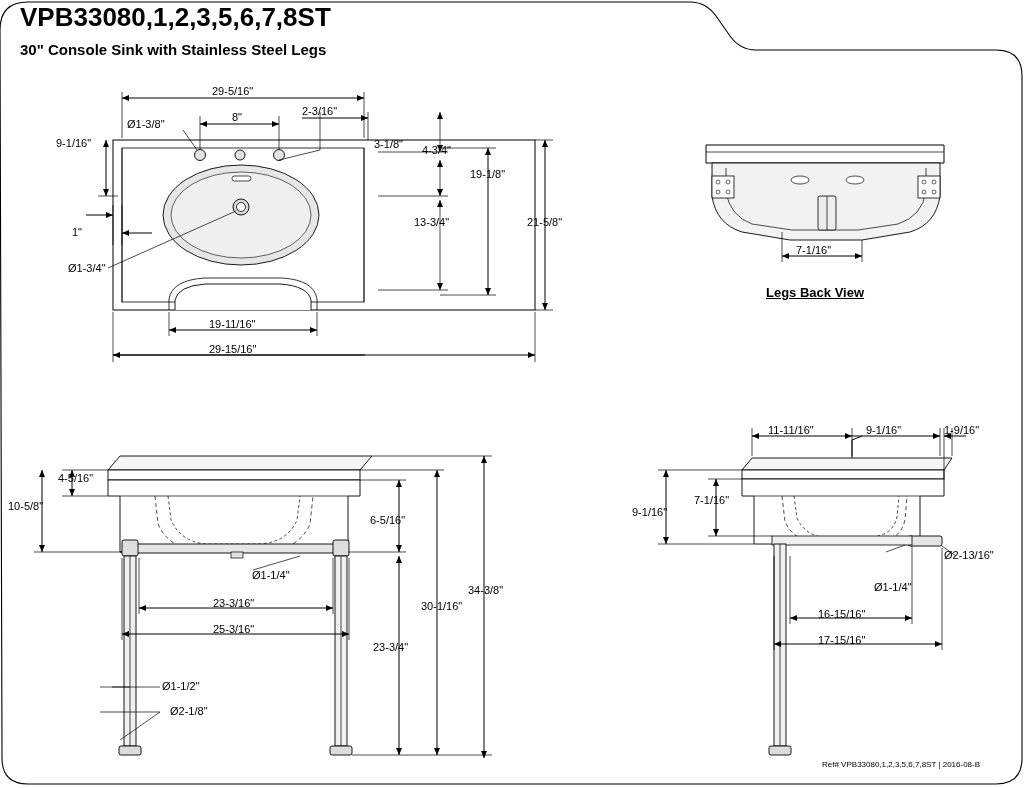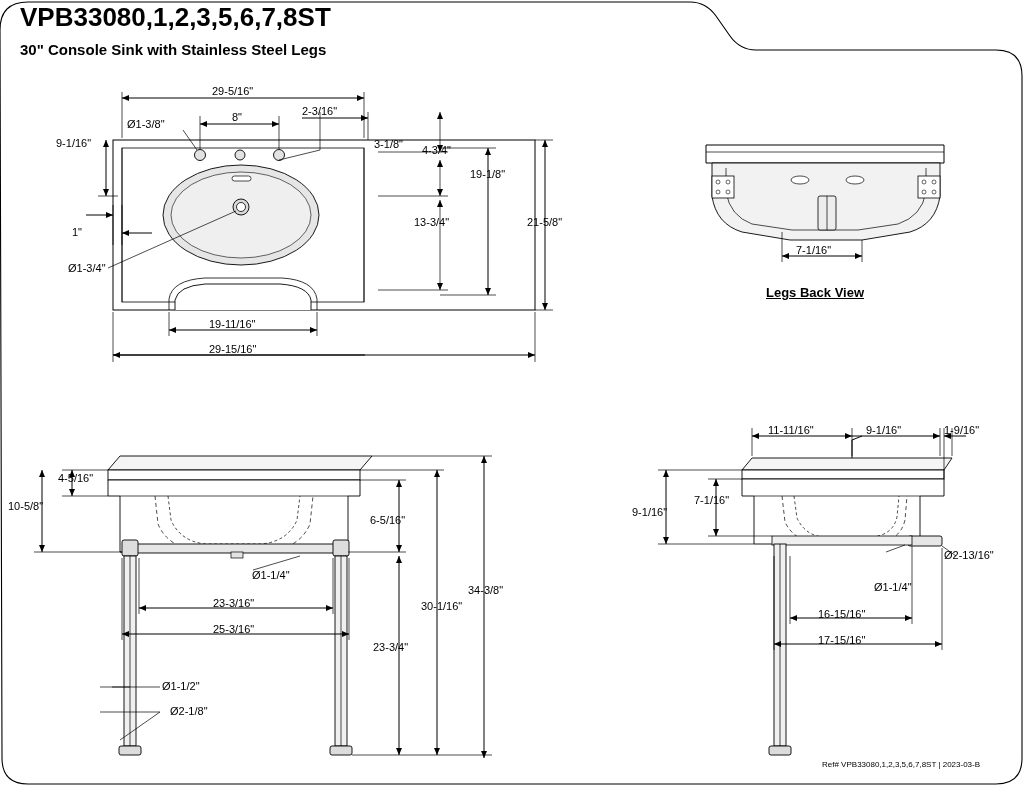--- a/index.html
+++ b/index.html
@@ -395,15 +395,15 @@
   <div class="dim" style="left:768px; top:424px;">11-11/16"</div>
   <div class="dim" style="left:866px; top:424px;">9-1/16"</div>
   <div class="dim" style="left:944px; top:424px;">1-9/16"</div>
   <div class="dim" style="left:632px; top:506px;">9-1/16"</div>
   <div class="dim" style="left:694px; top:494px;">7-1/16"</div>
   <div class="dim" style="left:944px; top:549px;">Ø2-13/16"</div>
   <div class="dim" style="left:874px; top:581px;">Ø1-1/4"</div>
   <div class="dim" style="left:818px; top:608px;">16-15/16"</div>
   <div class="dim" style="left:818px; top:634px;">17-15/16"</div>
 
-  <div class="ref" style="left:822px; top:760px;">Ref# VPB33080,1,2,3,5,6,7,8ST | 2023-03-B</div>
+  <div class="ref" style="left:822px; top:760px;">Ref# VPB33080,1,2,3,5,6,7,8ST | 2016-08-B</div>
 
 </div>
 
 </body></html>

